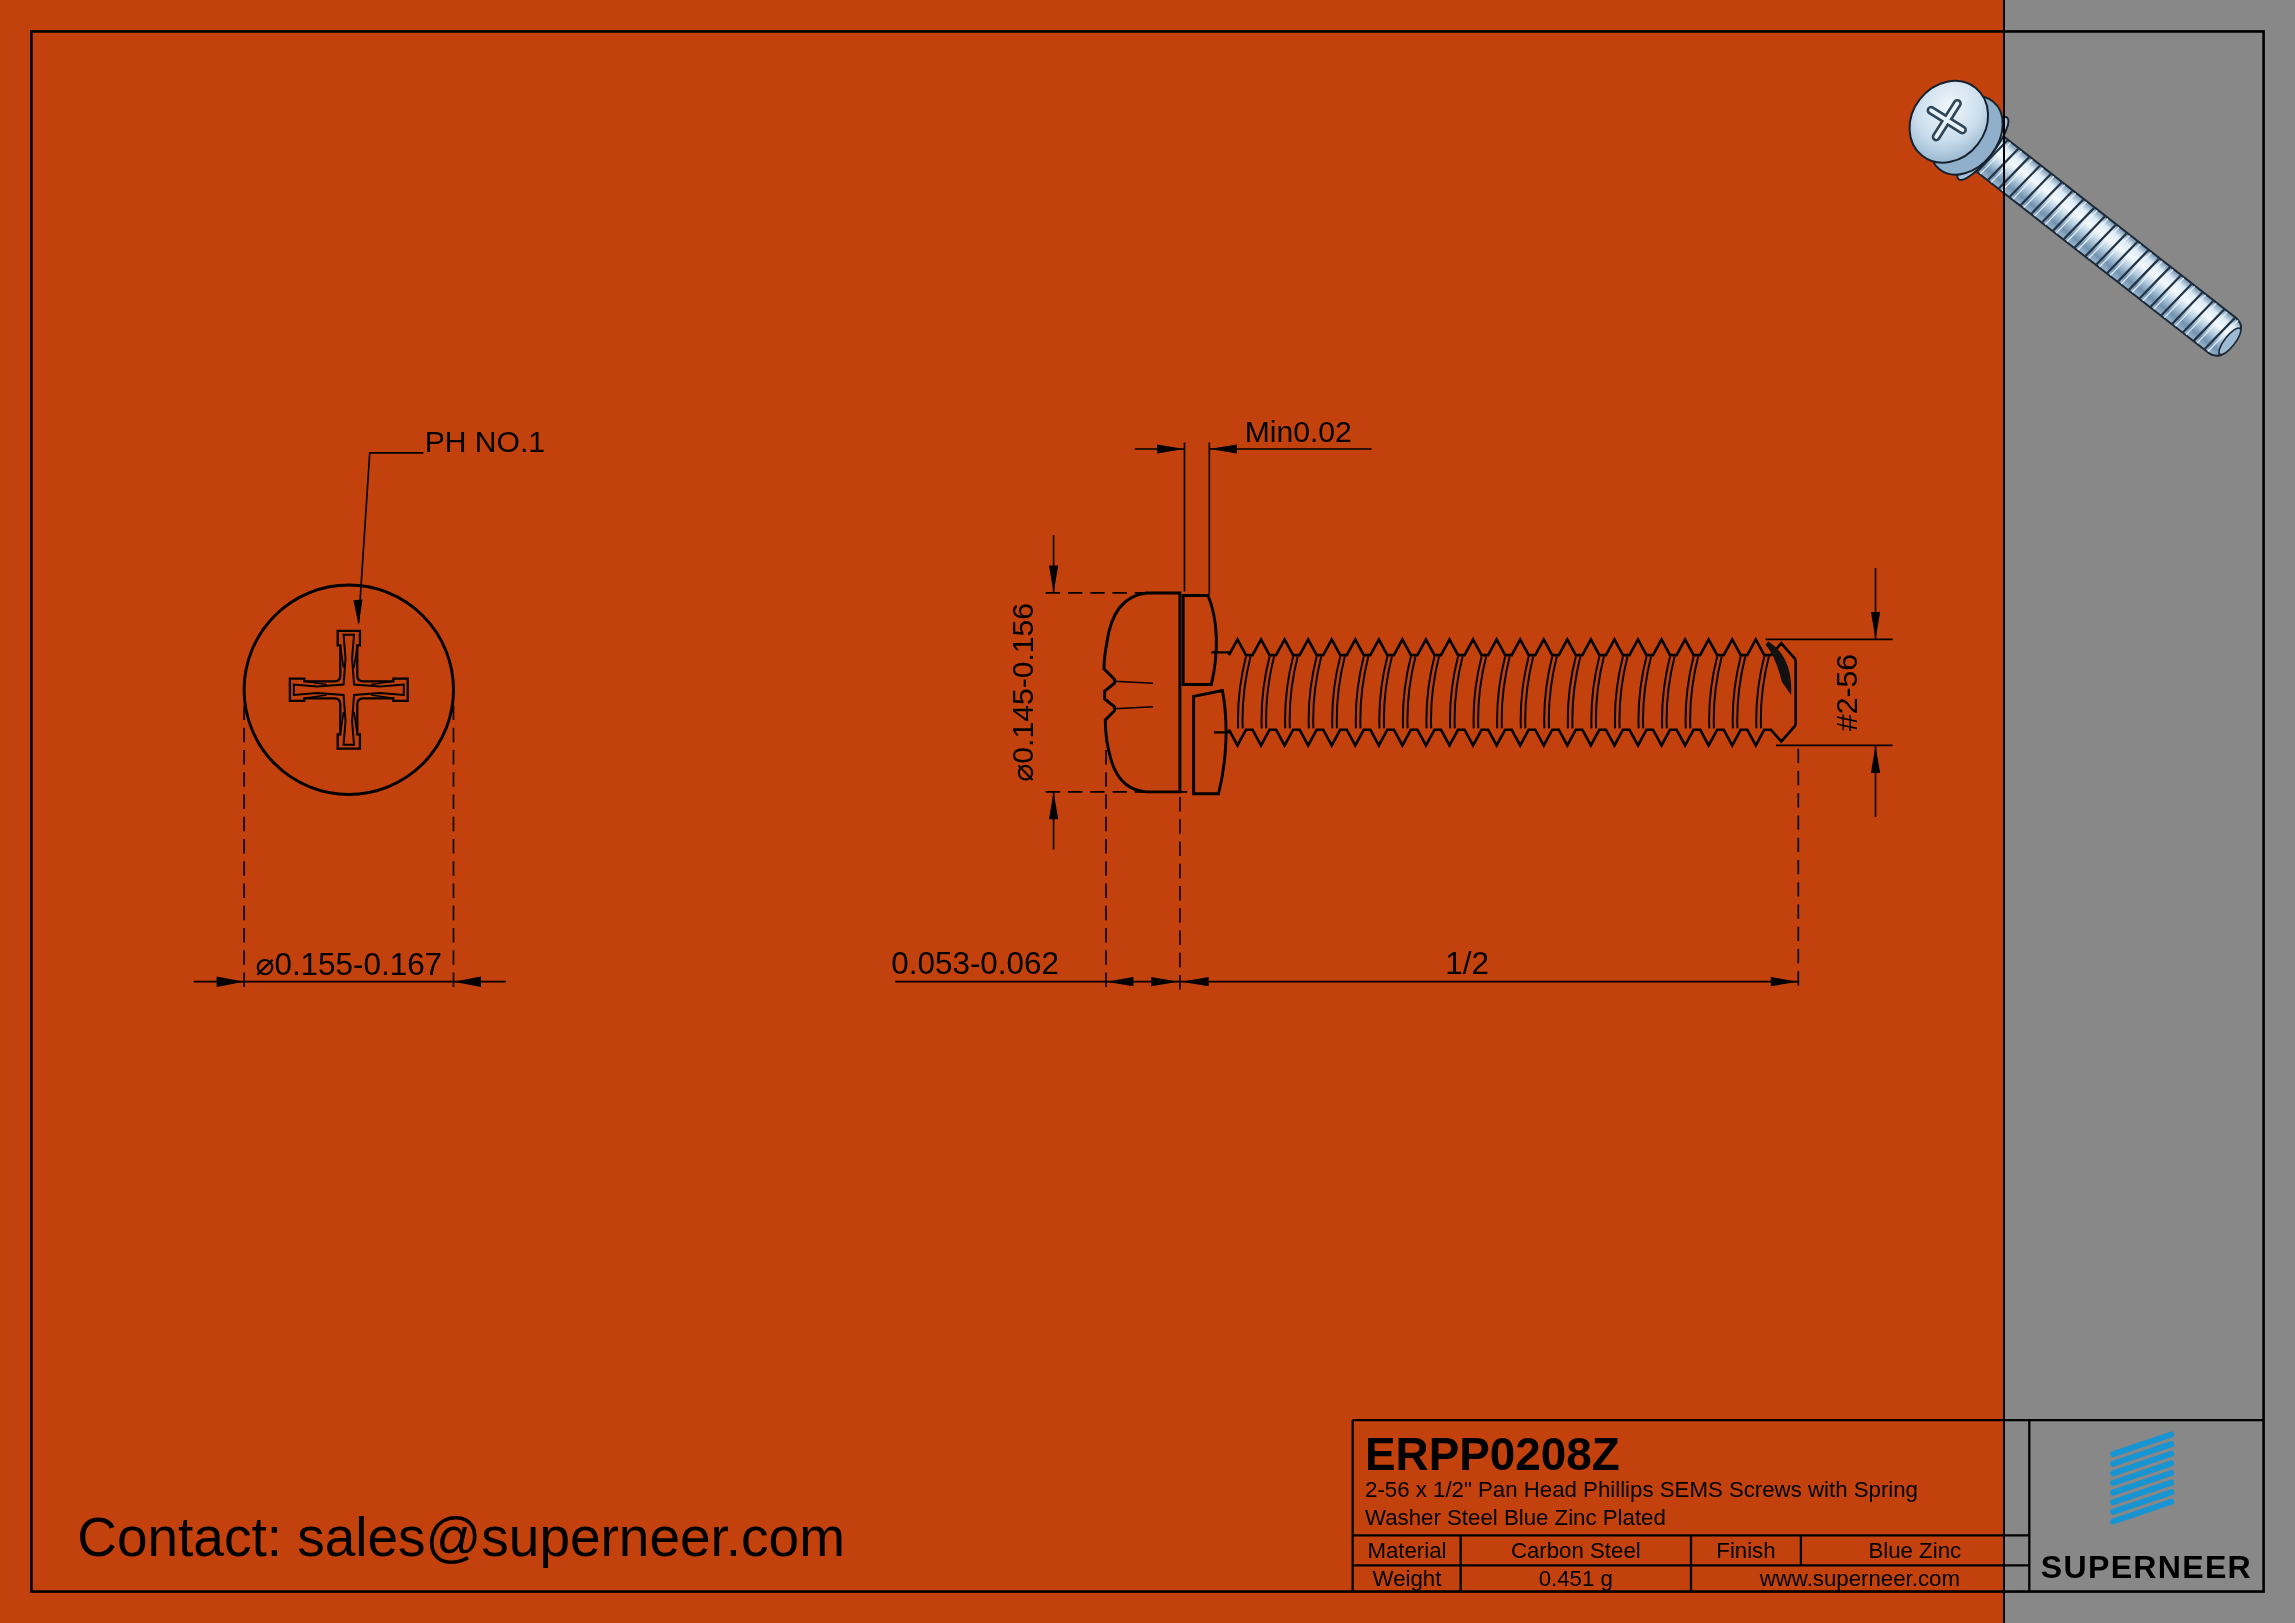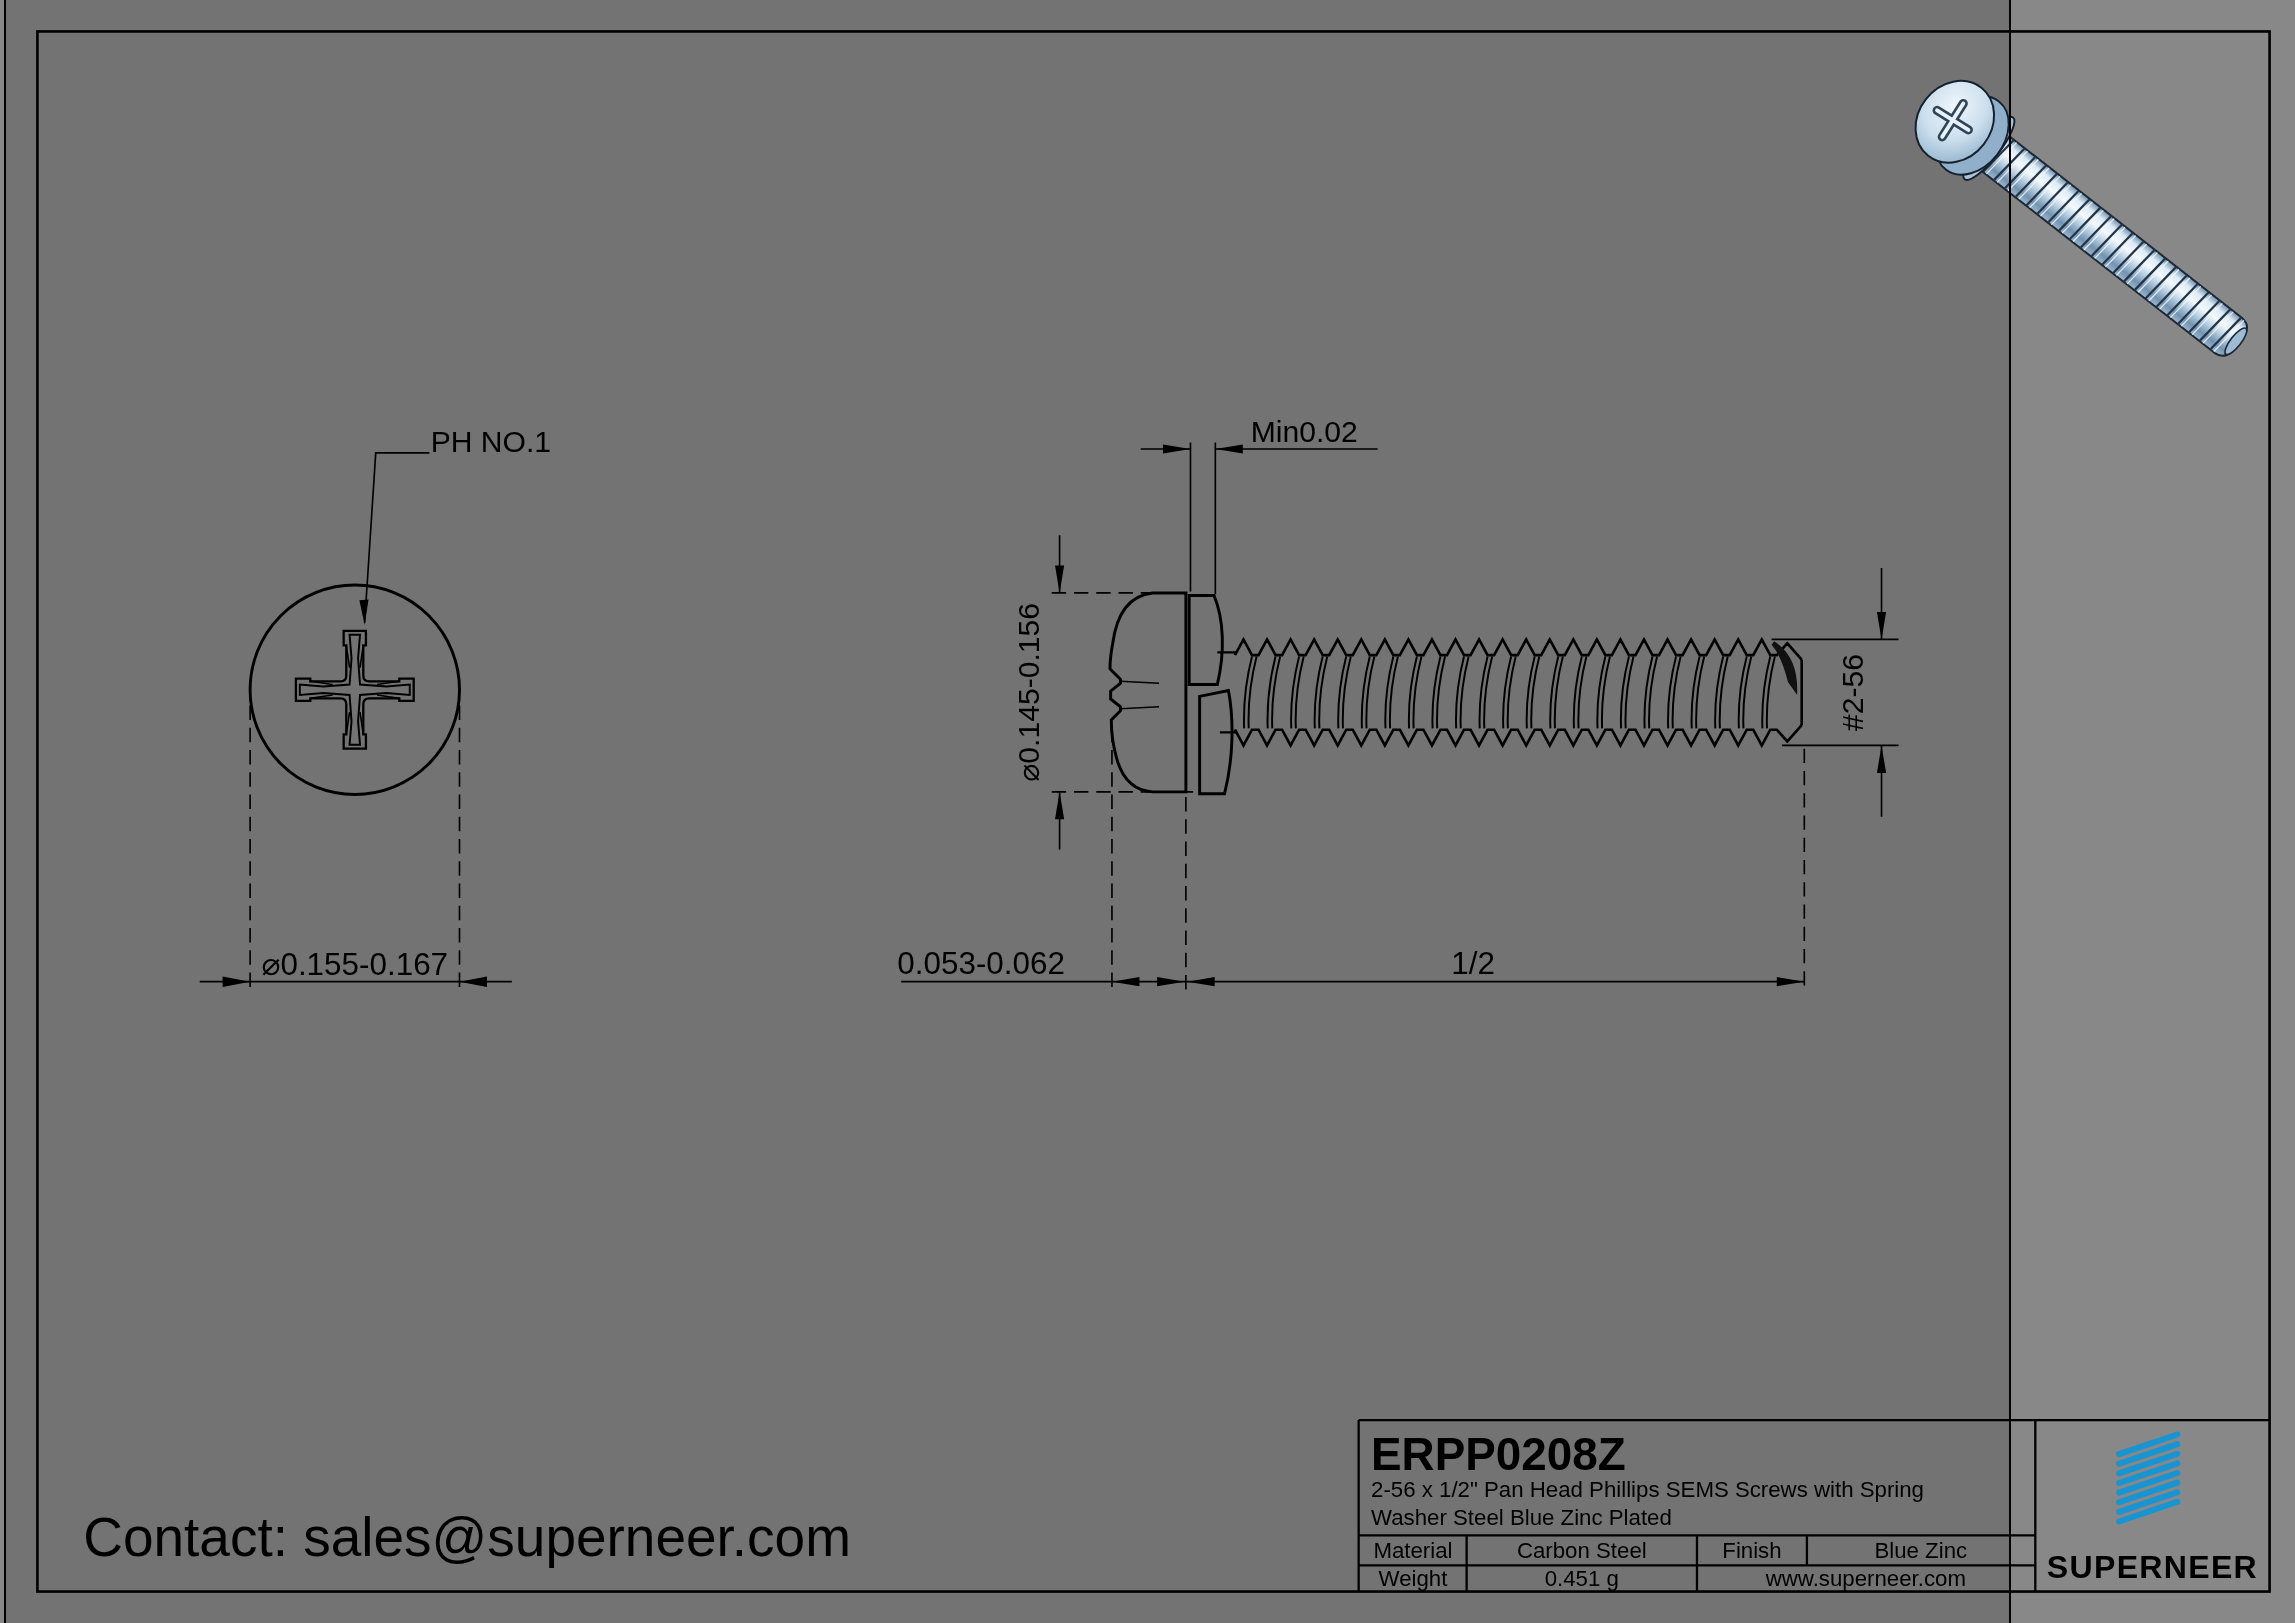--- a/index.html
+++ b/index.html
@@ -1,17 +1,17 @@
 <!DOCTYPE html>
 <html style="font-size:10.5px"><head>
 <meta charset="utf-8">
 <style>
   html,body{margin:0;padding:0;background:#888;}
-  #page{position:relative;width:2003px;height:1623px;background:#737373;
-        font-family:"Liberation Sans","DejaVu Sans",sans-serif;outline:2px solid #000;margin-left:6px;}
+  #page{position:relative;width:2003px;height:1623px;background:#c2410c;
+        font-family:"Liberation Sans","DejaVu Sans",sans-serif;outline:2px solid #000;}
   svg text{fill:#000;}
   .dimtxt{font-size:48px;}
   .dimtxt-sm{font-size:46px;}
 </style>
 </head>
 <body>
 
 <div id="page">
 <svg width="2295" height="1623" viewBox="0 0 3507 2480">
   <defs>

